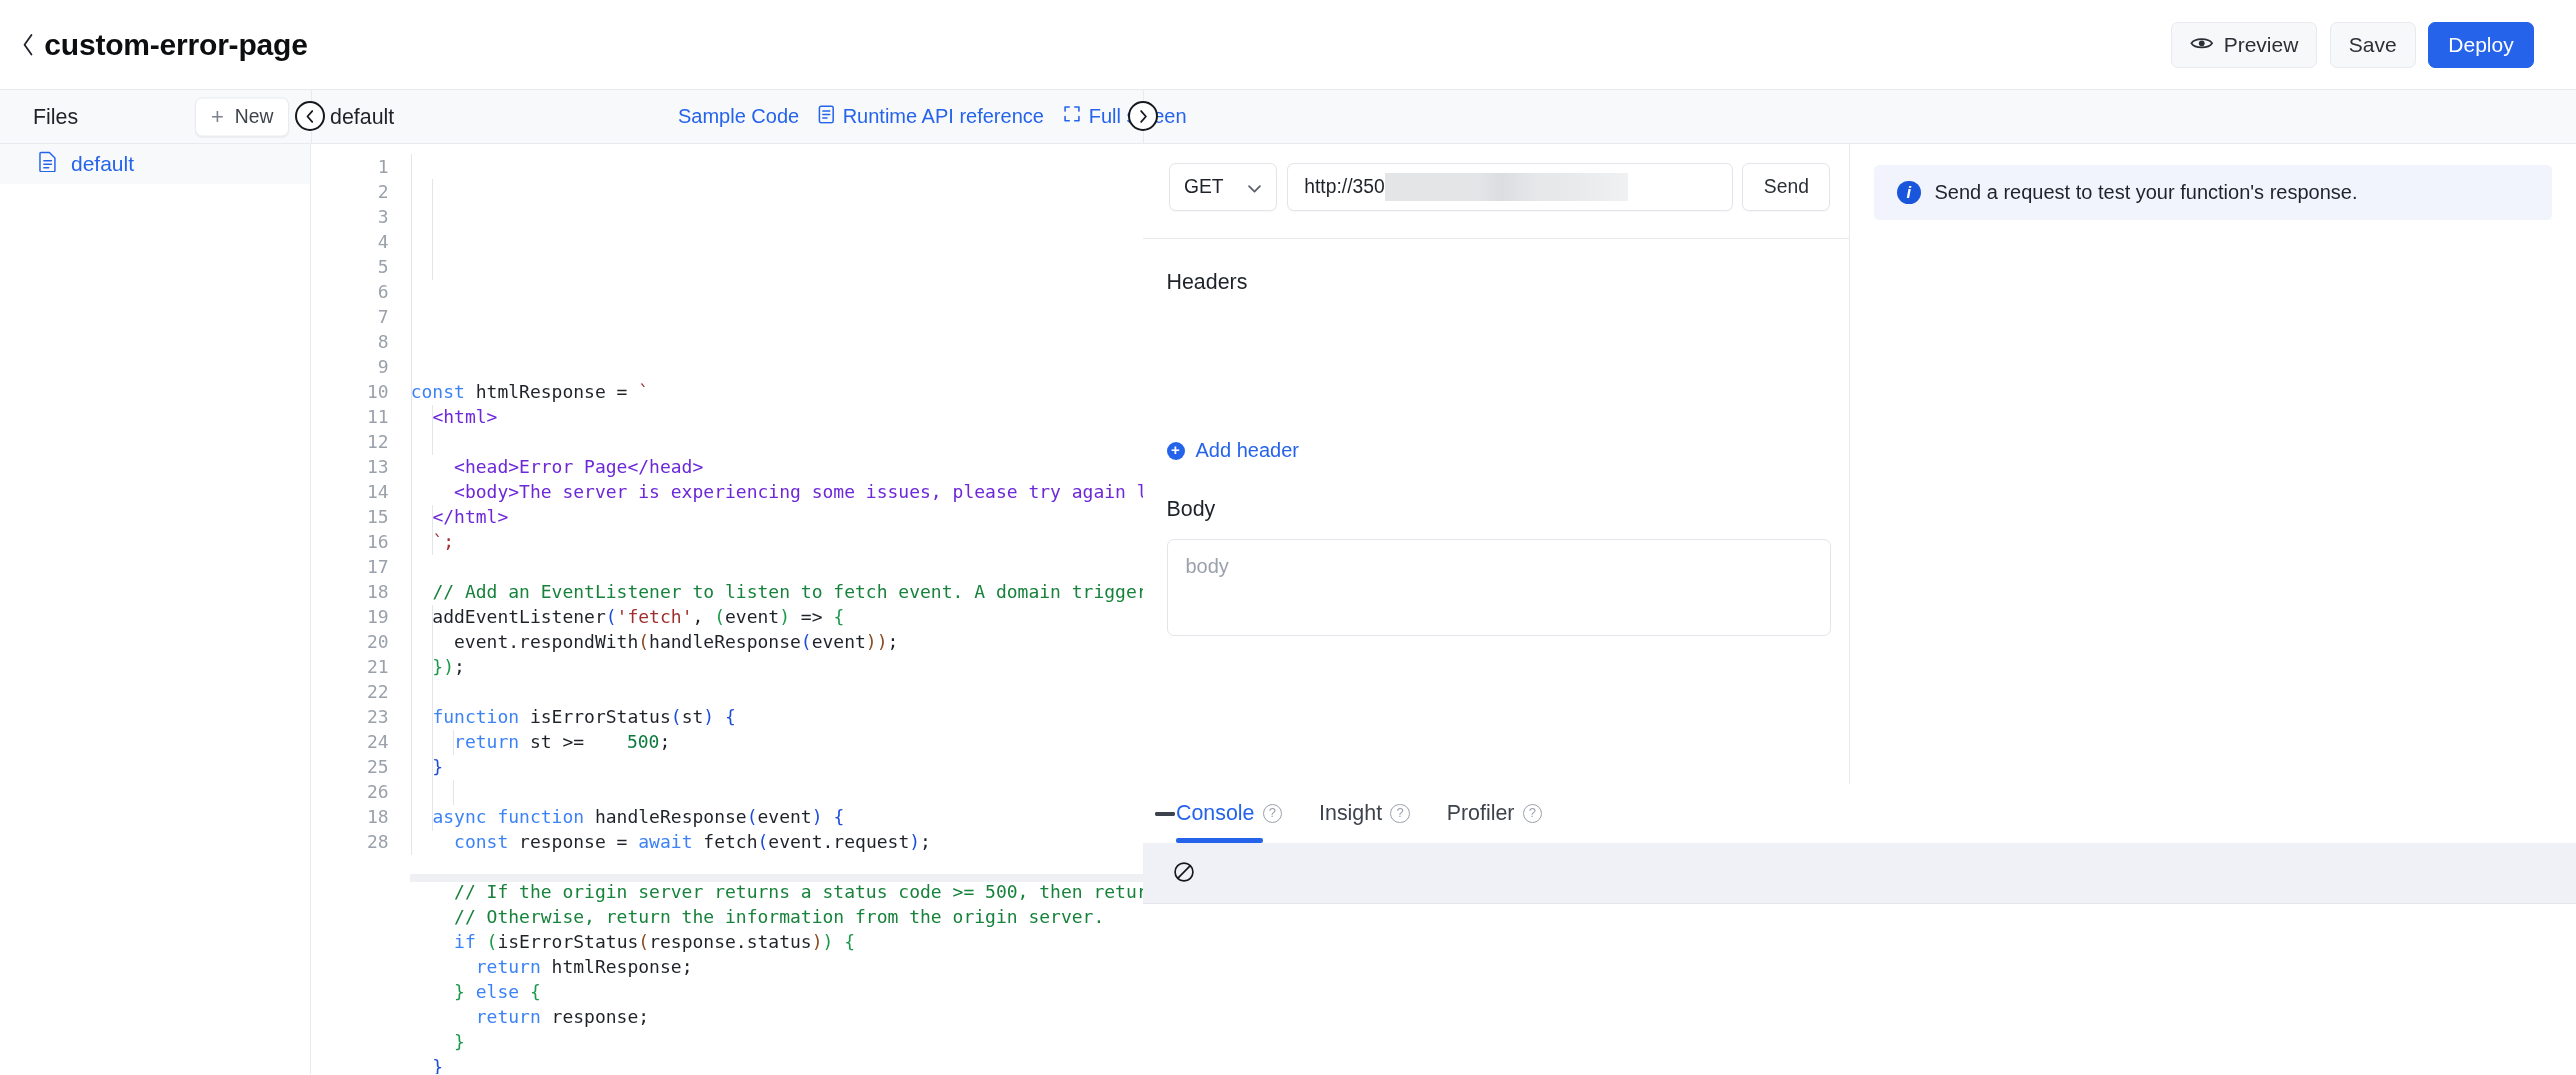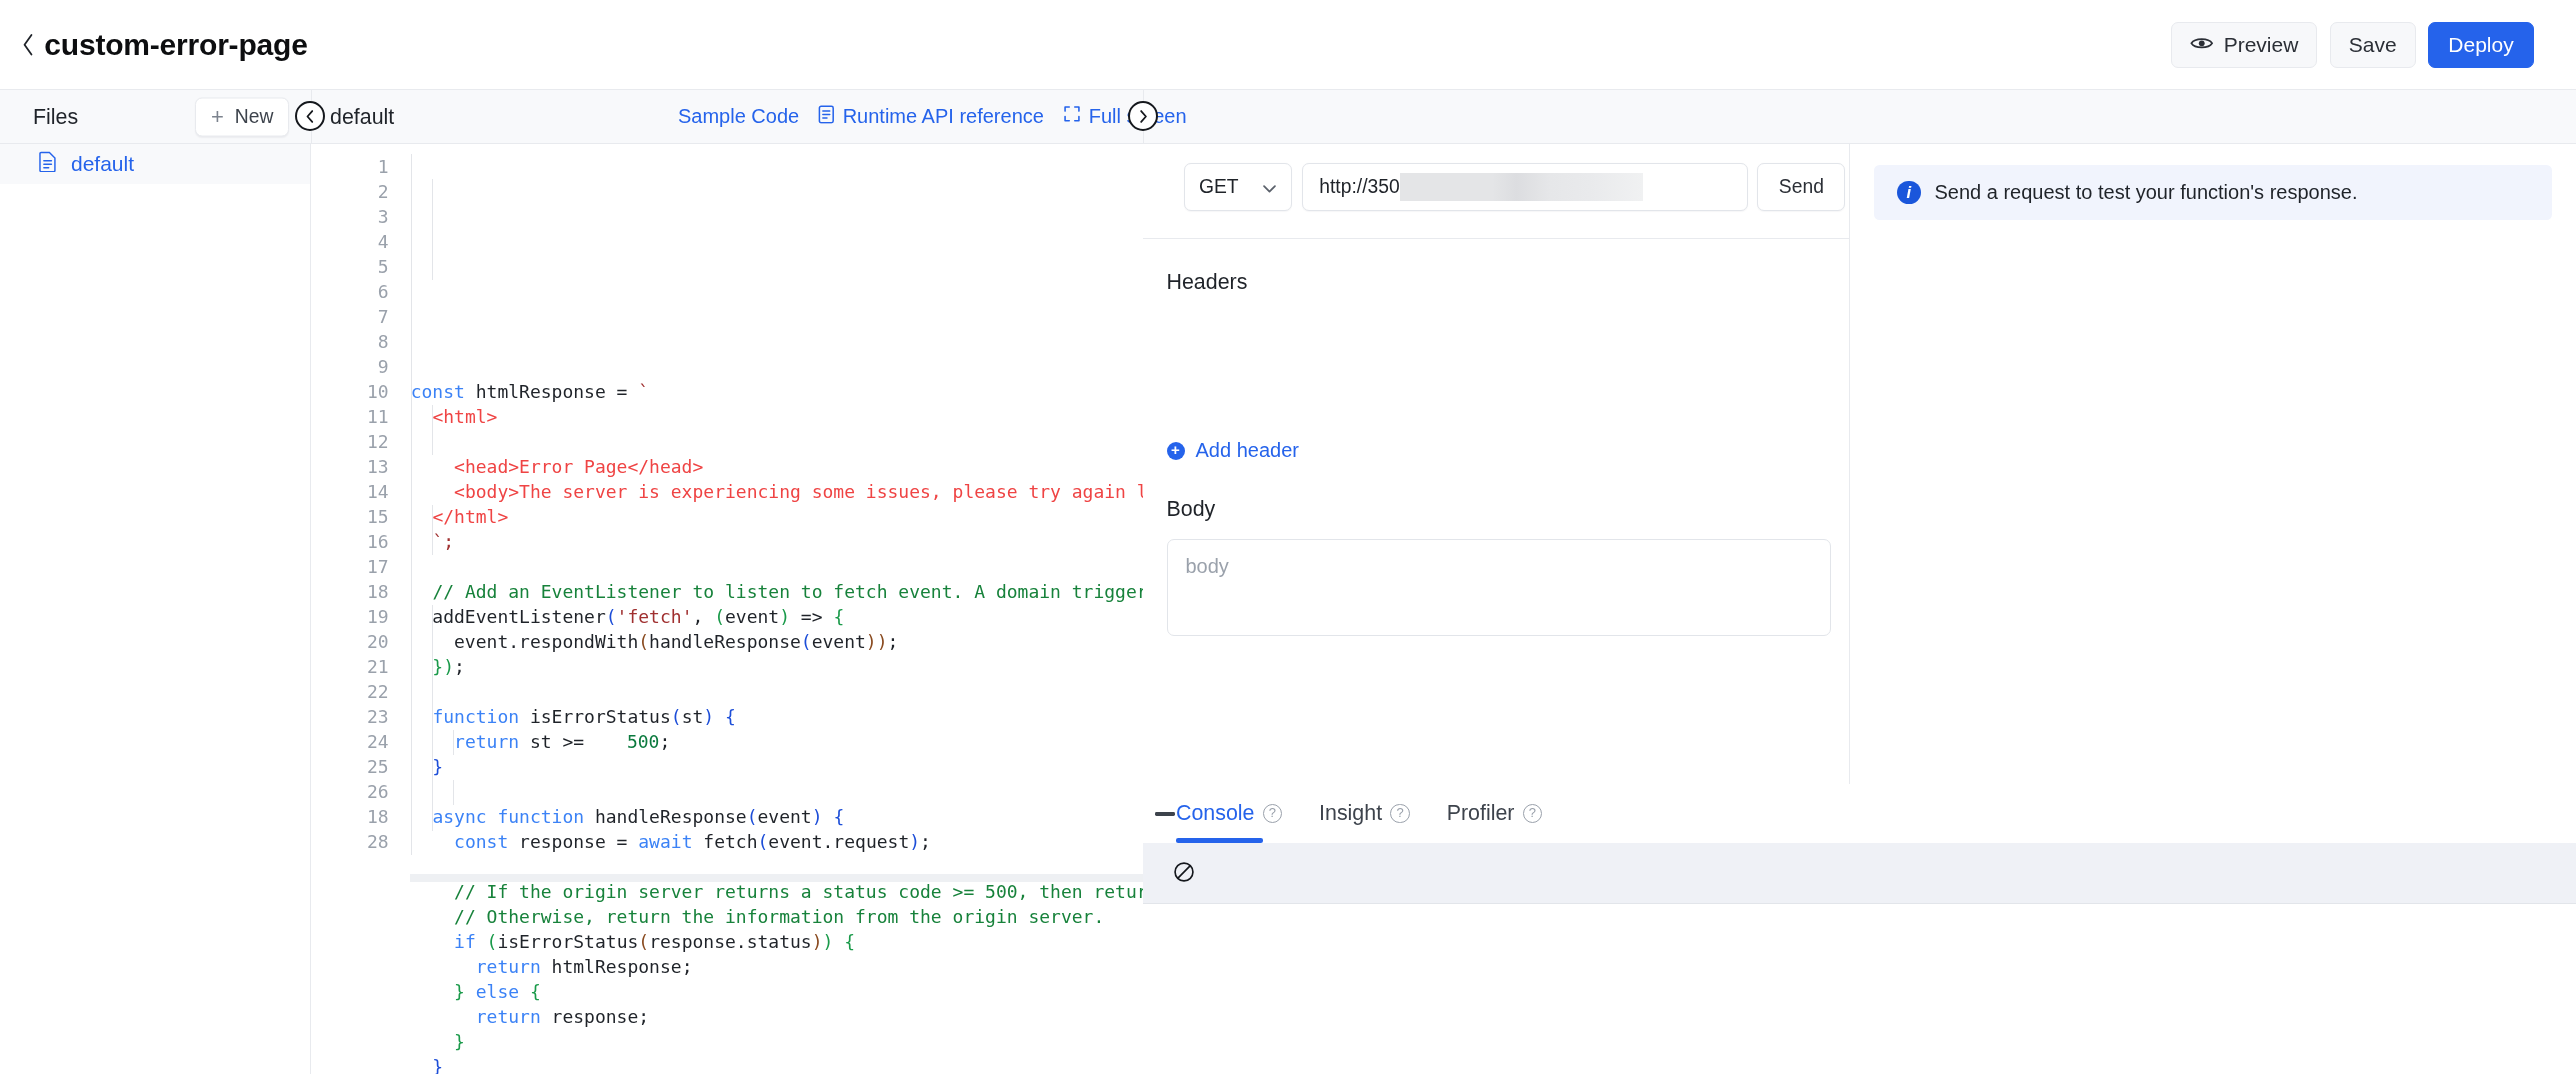--- a/index.html
+++ b/index.html
@@ -137,38 +137,38 @@
     padding-left: 9.7px; overflow: hidden;
   }
   .code-lines .ln { height: 25px; white-space: pre; }
   .indent-guide {
     position: absolute; width: 1.4px; background: #e3e5e9;
   }
   .tok-kw   { color: #3b82f6; }
   .tok-str  { color: #a03030; }
   .tok-num  { color: #0b7a3e; margin-left: 32px; }
   .tok-com  { color: #17823b; }
-  .tok-tag  { color: #ef4444; }
+  .tok-tag  { color: #6d28d9; }
   .tok-br   { color: #1a9a4a; }
   .tok-br2  { color: #1d4ed8; }
   .tok-fn   { color: #8a4b20; }
   .tok-pl   { color: #1f2329; }
   .hscroll-track {
     position: absolute; left: 99px; right: 0; top: 730px; height: 8.3px;
     background: #eef0f3;
   }
 
   
   .req-panel {
     position: absolute; left: 1143px; top: 144px; width: 707px; height: 641px;
     background: #ffffff; border-right: 1.4px solid #e8eaee;
     border-bottom: 1.4px solid #e8eaee;
   }
   .req-row {
-    position: absolute; left: 41px; top: 19.3px;
+    position: absolute; left: 26px; top: 19.3px;
     display: flex; align-items: center; gap: 0; text-align: right;
   }
   .method-select {
     width: 108px; height: 48px; border: 1.4px solid #e2e5ea; border-radius: 7px;
     background: #ffffff; display: flex; align-items: center;
     justify-content: space-between; padding: 0 14px;
     font-size: 19.3px; color: #1f2329; cursor: pointer;
     box-shadow: 0 0.7px 1.4px rgba(16,24,40,.04);
   }
   .url-input {

